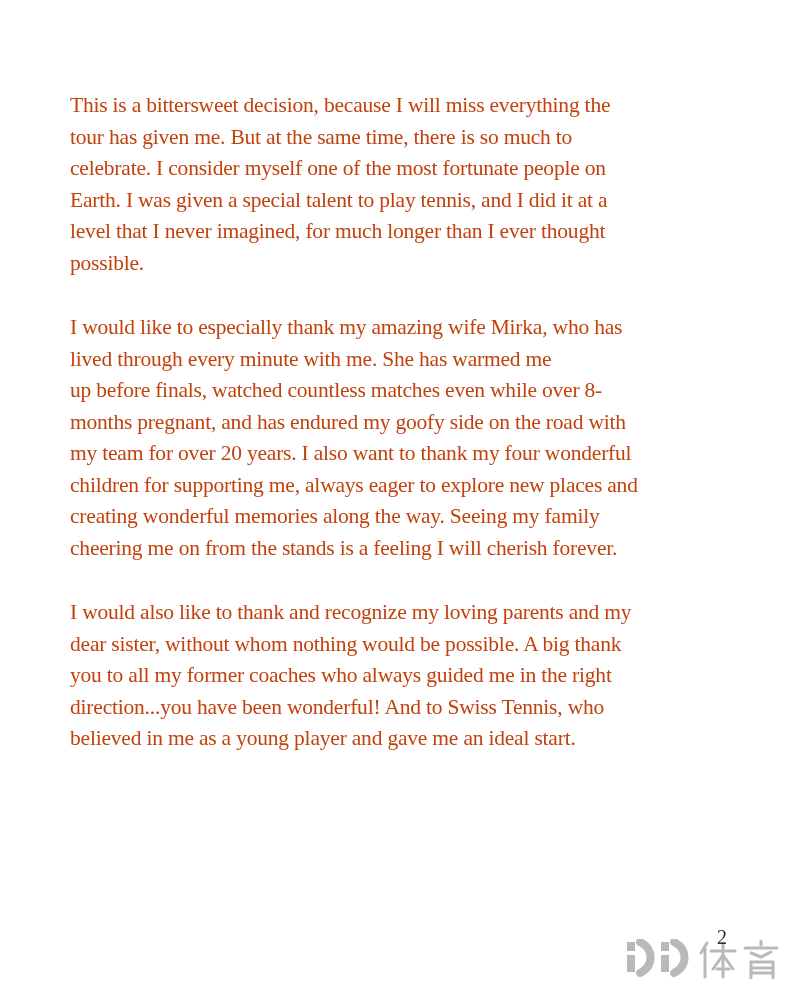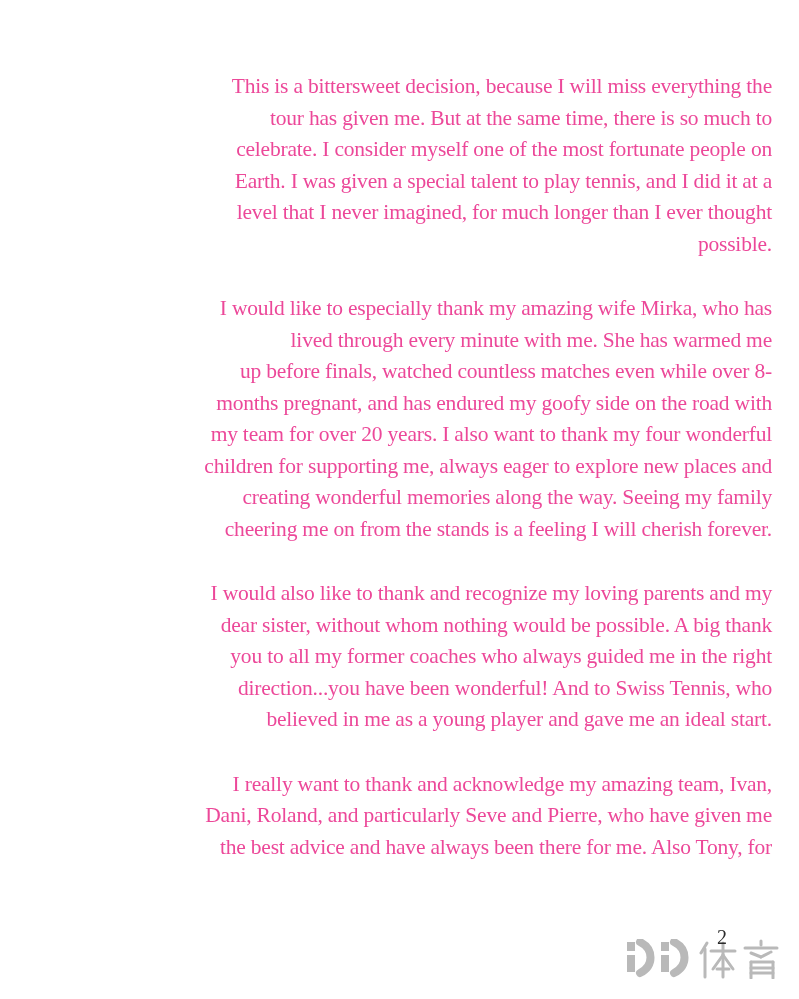--- a/index.html
+++ b/index.html
@@ -8,24 +8,23 @@
     position: relative;
     width: 799px;
     height: 999px;
     background: #ffffff;
     overflow: hidden;
     font-family: "Liberation Serif", "DejaVu Serif", serif;
   }
   .letter {
     position: absolute;
     left: 70px;
-    top: 71px;
+    top: 90px;
     width: 702px;
-    color: #ec4899;
-    text-align: right;
+    color: #c2410c;
   }
   .para {
     font-size: 21.5px;
     line-height: 31.5px;
     letter-spacing: -0.2px;
     white-space: pre-line;
     margin-bottom: 33px;
   }
   .pagenum {
     position: absolute;
@@ -70,23 +69,20 @@
 months pregnant, and has endured my goofy side on the road with
 my team for over 20 years. I also want to thank my four wonderful
 children for supporting me, always eager to explore new places and
 creating wonderful memories along the way. Seeing my family
 cheering me on from the stands is a feeling I will cherish forever.</p>
     <p class="para">I would also like to thank and recognize my loving parents and my
 dear sister, without whom nothing would be possible. A big thank
 you to all my former coaches who always guided me in the right
 direction...you have been wonderful! And to Swiss Tennis, who
 believed in me as a young player and gave me an ideal start.</p>
-    <p class="para">I really want to thank and acknowledge my amazing team, Ivan,
-Dani, Roland, and particularly Seve and Pierre, who have given me
-the best advice and have always been there for me. Also Tony, for</p>
   </article>
 
   <div class="pagenum">2</div>
 
   <div class="watermark">
     <svg width="164" height="40" viewBox="0 0 164 40" fill="none" xmlns="http://www.w3.org/2000/svg">
 
       <g fill="#b9b9b9">
         <rect x="0" y="3" width="8" height="9"></rect>
         <rect x="0" y="16" width="8" height="17"></rect>

